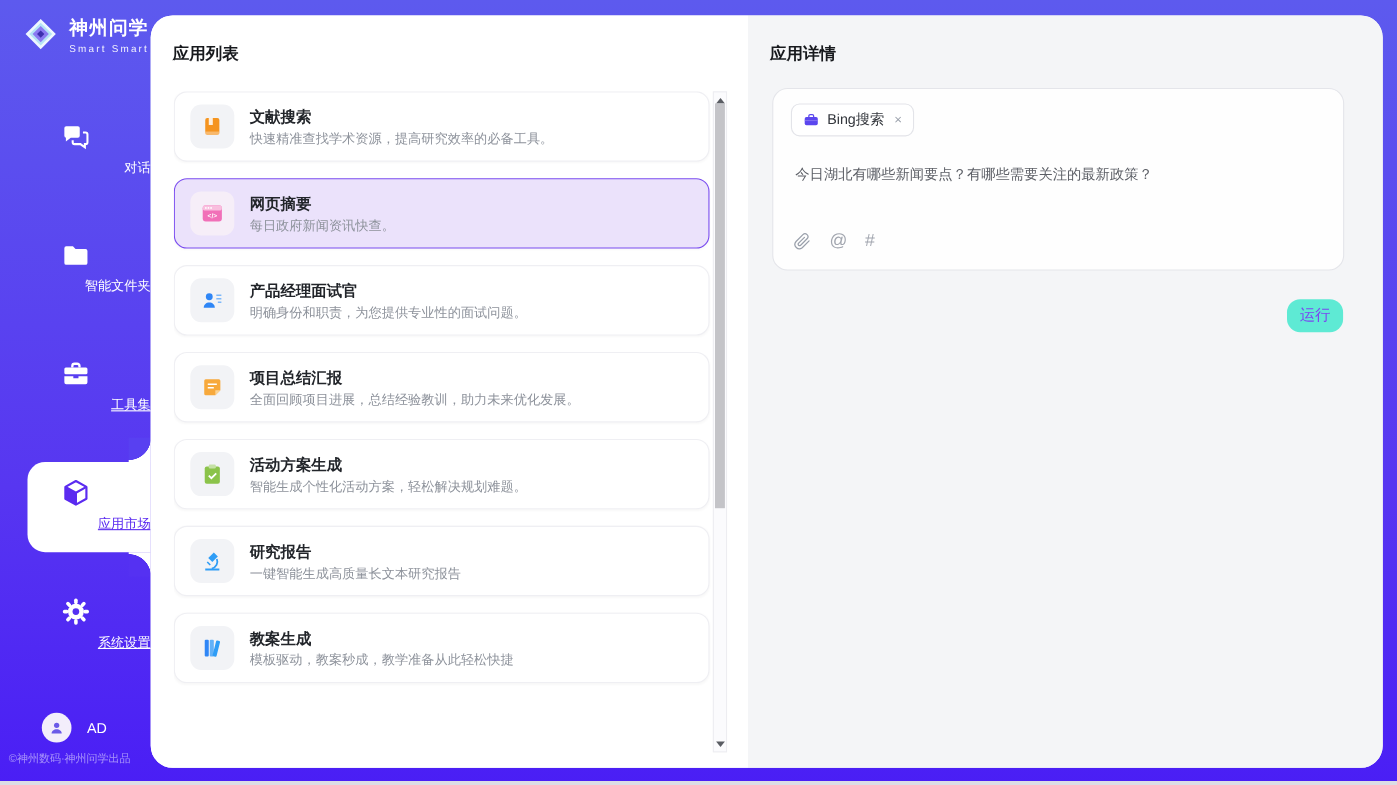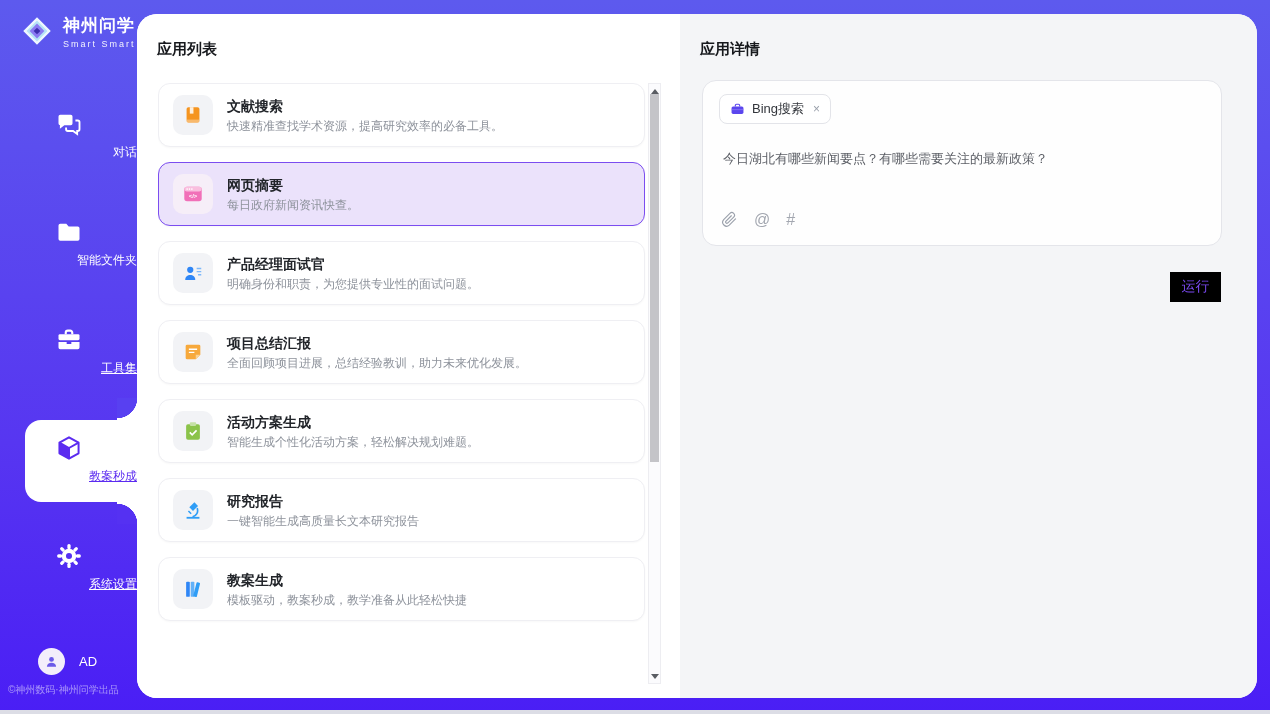--- a/index.html
+++ b/index.html
@@ -52,21 +52,21 @@
   
   .detail-panel { position:relative; flex:1; background:#f4f5f7; border-radius:0 20px 20px 0;text-decoration:underline; }
   .detail-title { position:absolute; left:20px; top:26px; font-size:15px; font-weight:bold; color:#17191d; }
   .query-card { position:absolute; left:22px; top:66px; width:520px; height:166px; background:#fefefe; border:1px solid #e4e5ea; border-radius:14px; }
   .tool-tag { position:absolute; left:16px; top:13px; height:30px; display:inline-flex; align-items:center; gap:7px; padding:12px 10px; background:#fff; border:1px solid #e3e4e9; border-radius:8px; cursor:pointer; }
   .tool-tag-label { font-size:13px; color:#33363c; }
   .tag-close { font-size:12px; color:#9aa0ab; margin-left:2px; cursor:pointer; }
   .query-text { position:absolute; left:20px; top:68px; width:470px; font-size:13px; color:#5c5f66; line-height:20px; }
   .composer-icons { position:absolute; left:18px; top:130px; display:flex; align-items:center; gap:16px; }
   .composer-icons .glyph { font-size:16px; color:#a3a7b0; cursor:pointer; line-height:17px; }
-  .run-btn { position:absolute; right:36px; top:258px; width:51px; height:30px; background:#000000; color:#7a49f0; font-size:14px; border:none; border-radius:0; cursor:pointer; font-family:inherit; }
+  .run-btn { position:absolute; right:36px; top:258px; width:51px; height:30px; background:#5eead4; color:#7a49f0; font-size:14px; border:none; border-radius:12px; cursor:pointer; font-family:inherit; }
 </style>
 </head>
 <body>
 
 <div class="sidebar">
   <div class="logo">
     <svg width="38" height="38" viewBox="0 0 40 40">
       <rect x="11" y="11" width="18" height="18" transform="rotate(45 20 20)" fill="#b5e3f6" stroke="#eef7ff" stroke-width="2.5"></rect>
       <rect x="14.5" y="14.5" width="11" height="11" transform="rotate(45 20 20)" fill="#8a79f2"></rect>
       <rect x="17.5" y="17.5" width="5" height="5" transform="rotate(45 20 20)" fill="#3c2fae"></rect>
@@ -104,21 +104,21 @@
     </svg>
     <span class="nav-label u">工具集</span>
   </div>
 
   <div class="nav-item active" style="top:434px">
     <svg width="28" height="28" viewBox="0 0 24 24">
       <path d="M12 2.8 20.2 7.4v9.2L12 21.2 3.8 16.6V7.4Z" fill="#fff" stroke="#5b2bf0" stroke-width="1.7" stroke-linejoin="round"></path>
       <path d="M3.8 7.4 12 12l8.2-4.6M12 12v9.2" fill="none" stroke="#5b2bf0" stroke-width="1.7" stroke-linejoin="round"></path>
       <path d="M3.8 7.4 12 12v9.2L3.8 16.6Z" fill="#5b2bf0"></path>
     </svg>
-    <span class="nav-label u">教案秒成</span>
+    <span class="nav-label u">应用市场</span>
   </div>
 
   <div class="nav-item" style="top:542px">
     <svg width="28" height="28" viewBox="0 0 24 24">
       <g fill="#fff">
         <rect x="10.6" y="1.8" width="2.8" height="4.4" rx="1.3"></rect>
         <rect x="10.6" y="1.8" width="2.8" height="4.4" rx="1.3" transform="rotate(45 12 12)"></rect>
         <rect x="10.6" y="1.8" width="2.8" height="4.4" rx="1.3" transform="rotate(90 12 12)"></rect>
         <rect x="10.6" y="1.8" width="2.8" height="4.4" rx="1.3" transform="rotate(135 12 12)"></rect>
         <rect x="10.6" y="1.8" width="2.8" height="4.4" rx="1.3" transform="rotate(180 12 12)"></rect>

